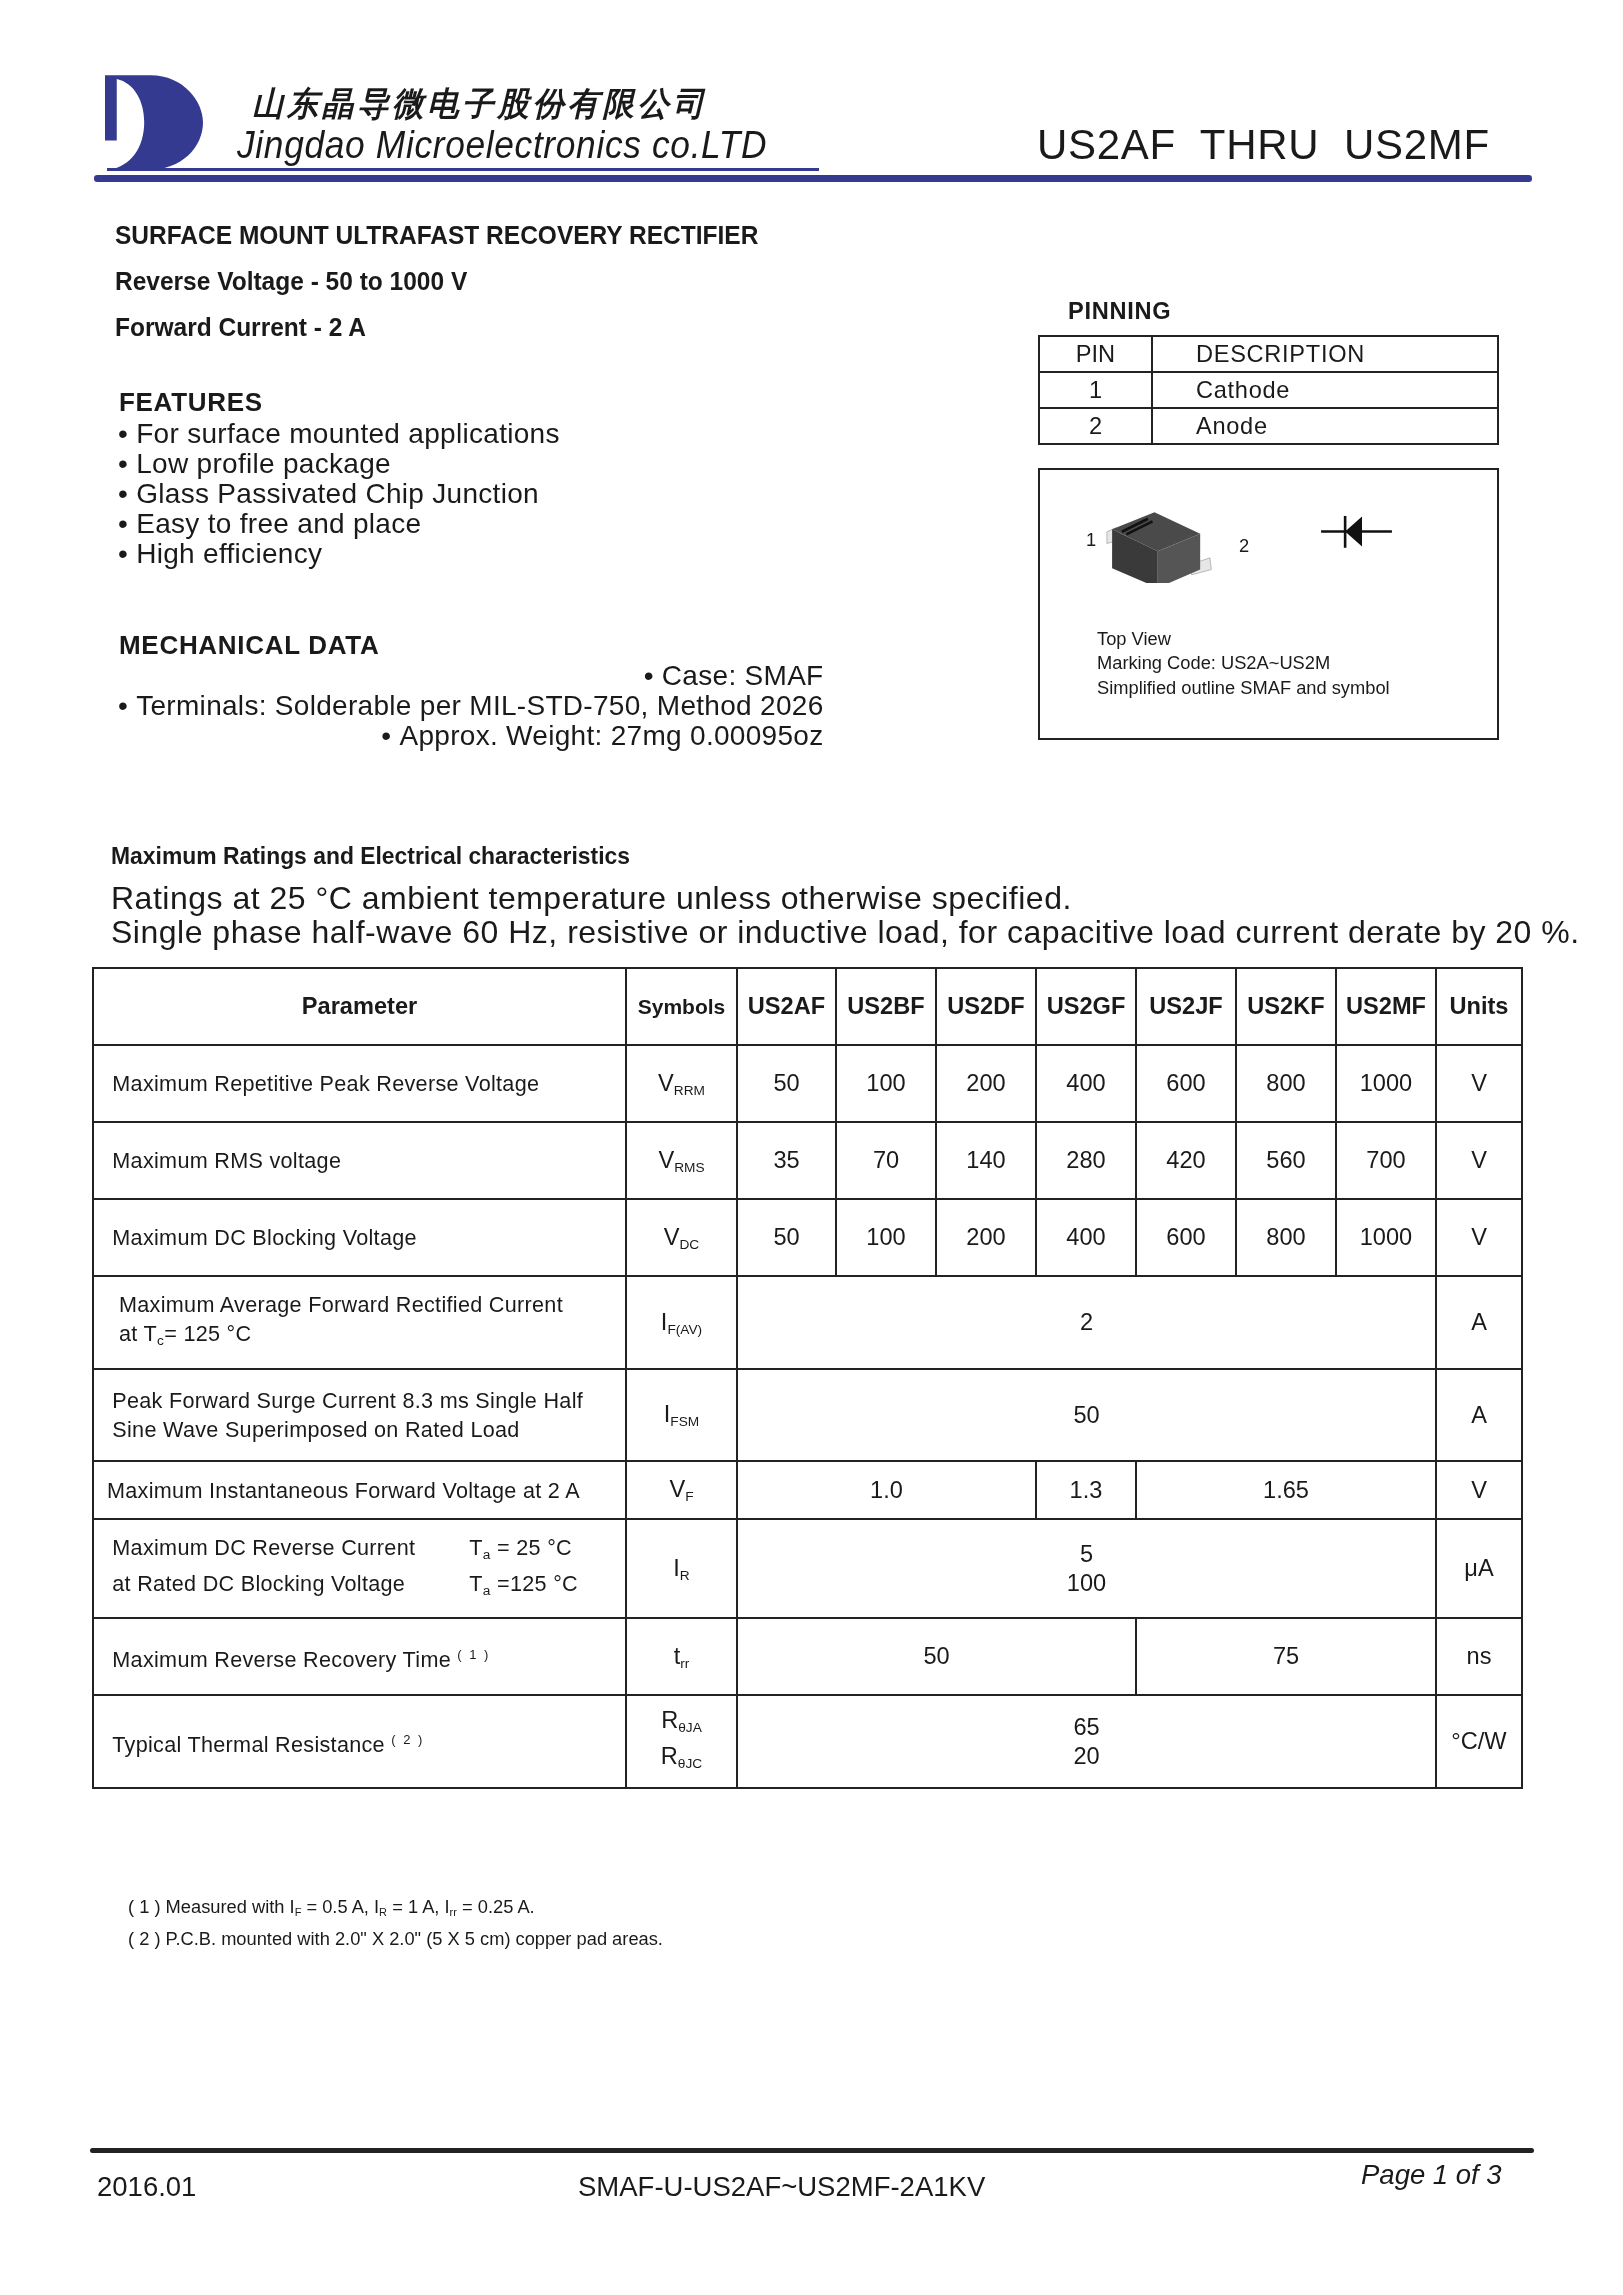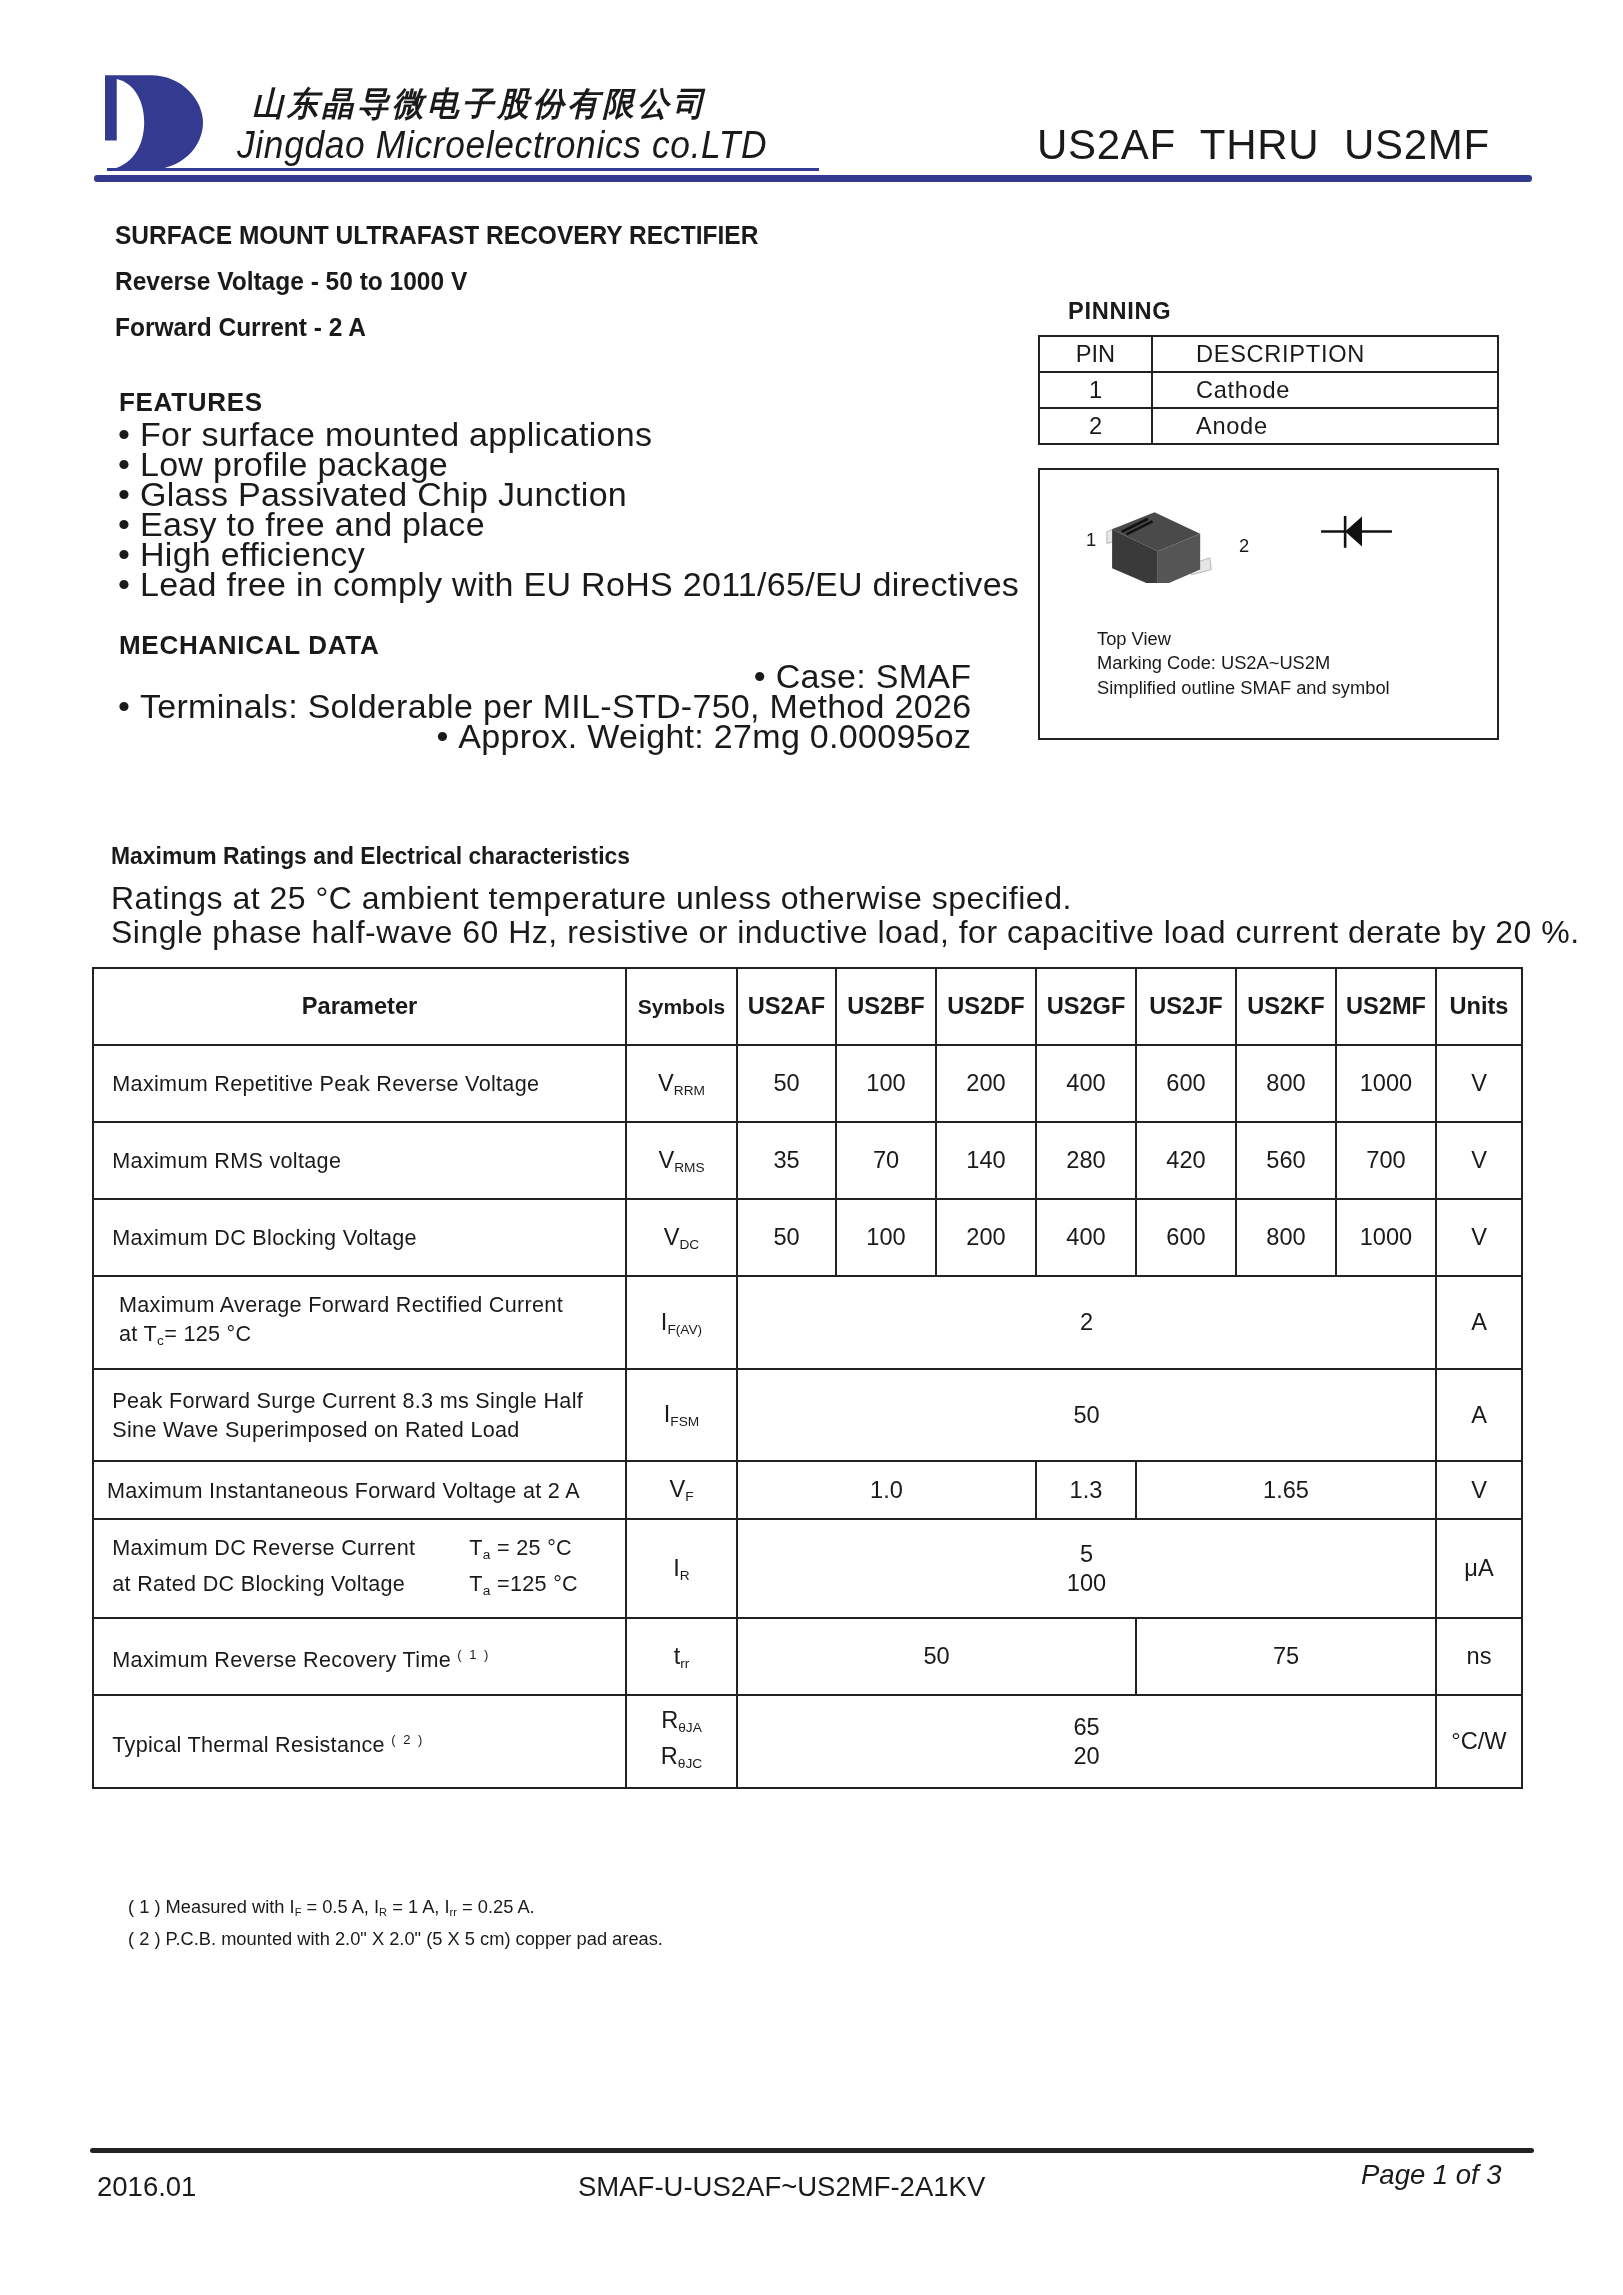--- a/index.html
+++ b/index.html
@@ -17,21 +17,21 @@
   #title { left: 1037px; top: 121px; font-size: 42px; white-space: pre; letter-spacing: 0.7px; text-align: center; }
   #header-rule { left: 94px; top: 175px; width: 1438px; height: 6.5px; background: #343a8f; border-radius: 3.3px; }
 
   
   .intro { left: 115px; font-size: 25px; white-space: nowrap; transform: scaleX(0.98); transform-origin: left; }
   #intro-0 { top: 221px; font-weight: bold; }
   #intro-1 { top: 267px; font-weight: bold; }
   #intro-2 { top: 313px; font-weight: bold; }
 
   .section-h { left: 119px; font-size: 26px; font-weight: bold; letter-spacing: 0.7px; }
-  .bullet-list { left: 118px; font-size: 34px; line-height: 30px; white-space: nowrap; letter-spacing: 0.3px; }
+  .bullet-list { left: 118px; font-size: 28px; line-height: 30px; white-space: nowrap; letter-spacing: 0.3px; }
   .bullet-list div::before { content: "\2022\00a0"; }
   #features-h { top: 387px; }
   #features-list { top: 419px; }
   #mech-h { top: 630px; }
   #mech-list { top: 661px; text-align: right; }
 
   
   #pinning-h { left: 1068px; top: 298px; font-size: 23.6px; font-weight: bold; letter-spacing: 0.7px; }
   #pin-table { left: 1038px; top: 335px; width: 461px; border-collapse: collapse; }
   #pin-table td { border: 2px solid #222; height: 34px; font-size: 23.6px; padding: 0; margin-left: 36px; }
@@ -93,21 +93,20 @@
 <div id="intro-1" class="abs intro">Reverse Voltage - 50 to 1000 V</div>
 <div id="intro-2" class="abs intro">Forward Current - 2 A</div>
 
 <div id="features-h" class="abs section-h">FEATURES</div>
 <div id="features-list" class="abs bullet-list">
   <div>For surface mounted applications</div>
   <div>Low profile package</div>
   <div>Glass Passivated Chip Junction</div>
   <div>Easy to free and place</div>
   <div>High efficiency</div>
-  <div>Lead free in comply with EU RoHS 2011/65/EU directives</div>
 </div>
 
 <div id="mech-h" class="abs section-h">MECHANICAL DATA</div>
 <div id="mech-list" class="abs bullet-list">
   <div>Case: SMAF</div>
   <div>Terminals: Solderable per MIL-STD-750, Method 2026</div>
   <div>Approx. Weight: 27mg  0.00095oz</div>
 </div>
 
 <div id="pinning-h" class="abs">PINNING</div>

